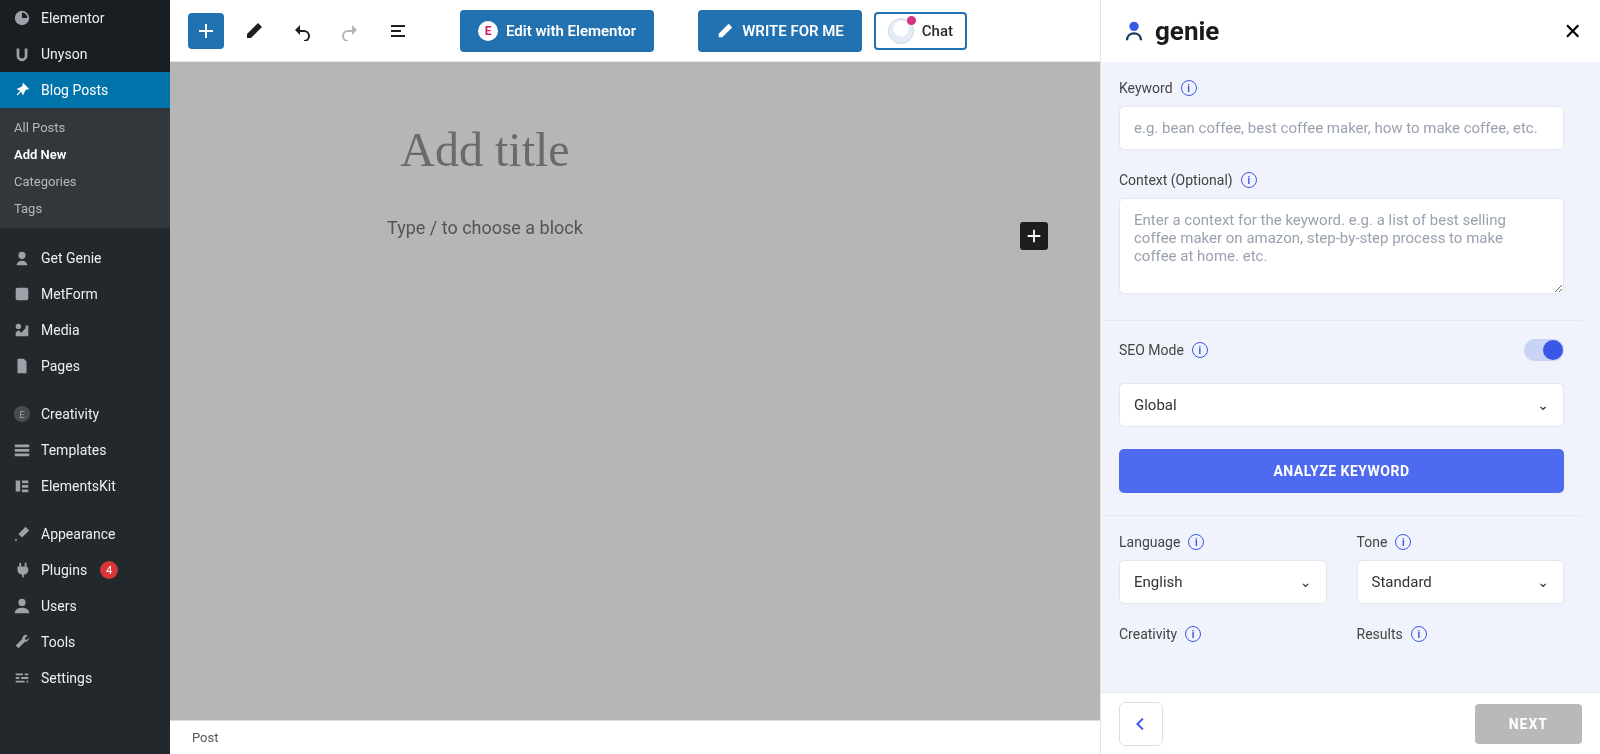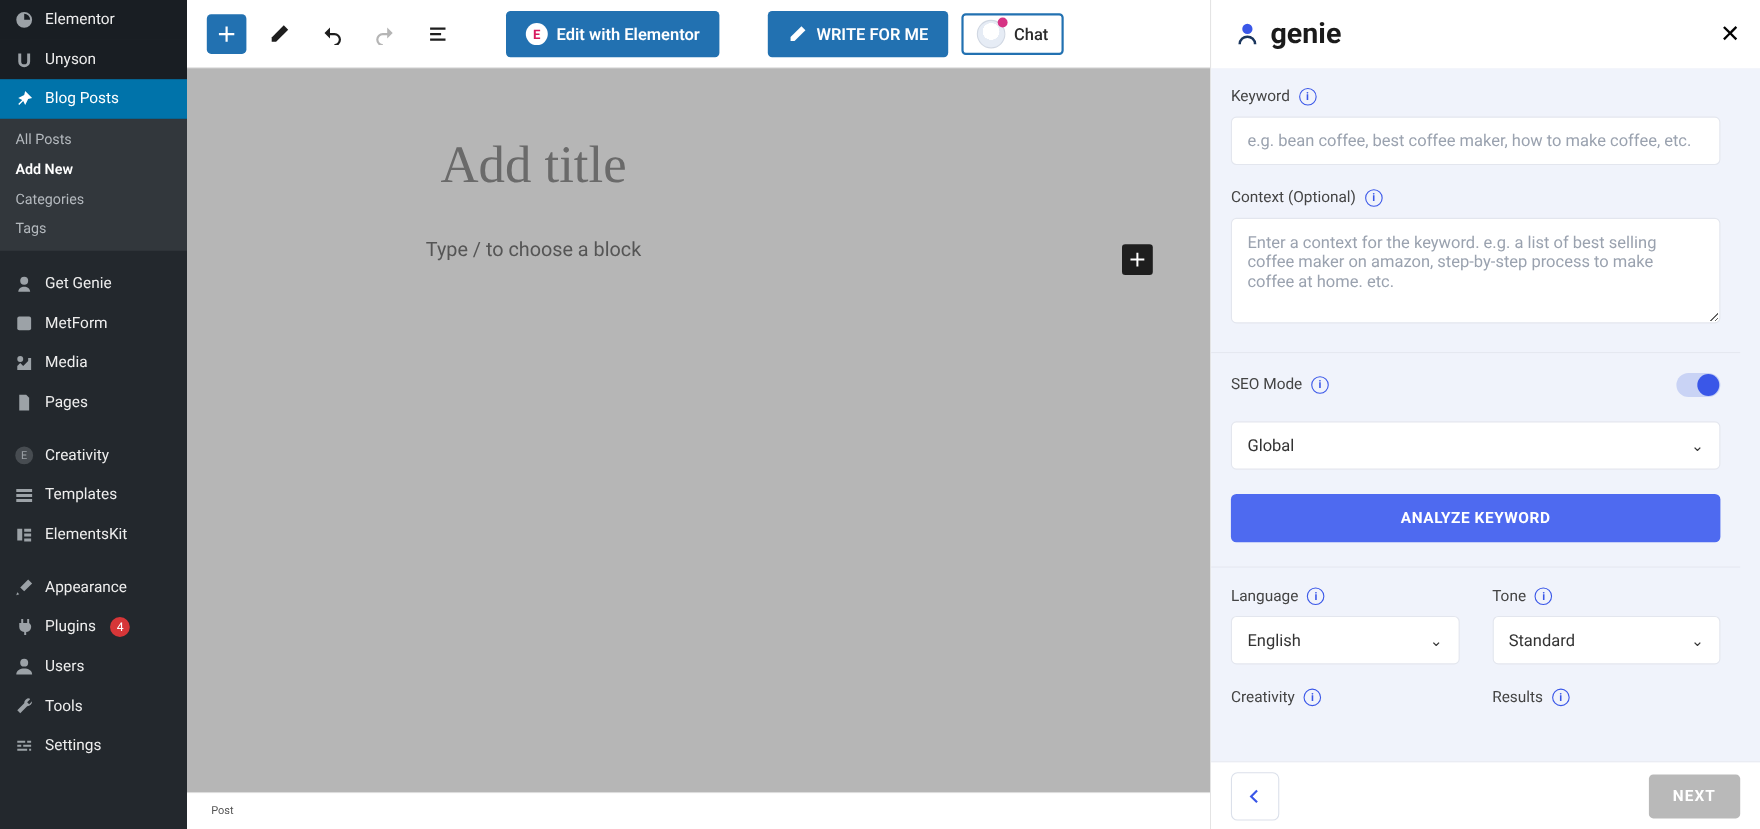--- a/index.html
+++ b/index.html
@@ -30,21 +30,21 @@
   .btn.blue { background:#2271b1; color:#fff; }
   .btn.outline { background:#fff; border:2px solid #2271b1; color:#2b2b2b; height:38px; padding:0 12px; font-weight:500;}
   .round-e { width:20px; height:20px; border-radius:50%; background:#fff; color:#d7195e; font-size:12px; font-weight:700; display:inline-flex; align-items:center; justify-content:center;}
   .chat-ava { width:26px; height:26px; border-radius:50%; background: radial-gradient(circle at 50% 40%, #fff 40%, #e6ecf5 41%); border:1px solid #d0d7e2; position:relative; display:inline-flex; align-items:center; justify-content:center;}
   .chat-ava::after { content:""; position:absolute; top:-3px; right:-3px; width:9px; height:9px; border-radius:50%; background:#d63384; }
 
   .editor { flex:1; background:#b6b6b6; position:relative; display:flex; flex-direction:column; align-items:center; padding-top:60px; }
   .title-ph { font-size:48px; color:#6a6a6a; font-family: Georgia, serif; margin-left:-300px; }
   .block-ph { font-size:18px; color:#555; margin-top:40px; margin-left:-300px; }
   .add-block { position:absolute; right:52px; top:160px; width:28px; height:28px; background:#1e1e1e; color:#fff; display:flex; align-items:center; justify-content:center; border-radius:3px; font-size:20px;}
-  .footer-tab { position:absolute; bottom:0; left:0; right:0; height:34px; background:#fff; border-top:1px solid #ddd; padding-left:22px; display:flex; align-items:center; color:#555; font-size:10px;}
+  .footer-tab { position:absolute; bottom:0; left:0; right:0; height:34px; background:#fff; border-top:1px solid #ddd; padding-left:22px; display:flex; align-items:center; color:#555; font-size:13px;}
 
   
   .panel { width:500px; border-left:1px solid #e4e4e4; display:flex; flex-direction:column; background:#fff;}
   .panel-head { height:62px; display:flex; align-items:center; justify-content:space-between; padding:0 18px; }
   .brand { display:flex; align-items:center; gap:6px; font-family: Georgia, serif; font-size:26px; font-weight:700; color:#1b1b1b;}
   .brand .logo-mark { width:30px; height:30px; display:inline-flex; align-items:center; justify-content:center;}
   .close-x { font-size:22px; cursor:pointer; color:#000;}
   .tabs-wrap { border:3px solid #e11b1b; border-radius:4px; margin:4px 6px 0 6px; }
   .tabs { display:flex; gap:40px; padding:14px 24px 10px; font-size:15px; }
   .tab { color:#333; cursor:pointer; padding-bottom:6px; }
@@ -63,21 +63,21 @@
   .row { display:flex; align-items:center; justify-content:space-between; }
   .toggle { width:40px; height:22px; background:#c9d3f5; border-radius:20px; position:relative; cursor:pointer;}
   .toggle .knob { position:absolute; right:1px; top:1px; width:20px; height:20px; border-radius:50%; background:#3a57e8;}
   .select { display:flex; align-items:center; justify-content:space-between; cursor:pointer; }
   .chev { font-size:14px; color:#333; }
   .btn-wide { width:100%; background:#4e6af0; color:#fff; border:none; border-radius:5px; padding:14px; font-size:14px; font-weight:700; letter-spacing:0.5px; cursor:pointer;}
   .two-col { display:flex; gap:30px; }
   .two-col > div { flex:1; }
   .panel-foot { height:62px; border-top:1px solid #e5e8f0; display:flex; align-items:center; justify-content:space-between; padding:0 18px; background:#fff;}
   .back-sq { width:44px; height:44px; border:1px solid #dbe0ea; border-radius:6px; display:flex; align-items:center; justify-content:center; color:#3a57e8; font-size:20px; cursor:pointer;}
-  .next-btn { background:#b9b9b9; color:#fff; border:none; border-radius:4px; padding:12px 22px; font-size:14px; font-weight:700; letter-spacing:1px; cursor:pointer;}
+  .next-btn { background:#b9b9b9; color:#fff; border:none; border-radius:4px; padding:12px 34px; font-size:14px; font-weight:700; letter-spacing:1px; cursor:pointer;}
 </style>
 </head>
 <body>
 
 <div class="sidebar">
   <div class="sb-item dash">
     <span class="icon">
         <svg width="18" height="18" viewBox="0 0 20 20" fill="currentColor">
           <path d="M10 2a8 8 0 100 16 8 8 0 000-16zm0 2a6 6 0 016 6h-6V4z"></path>
         </svg>

